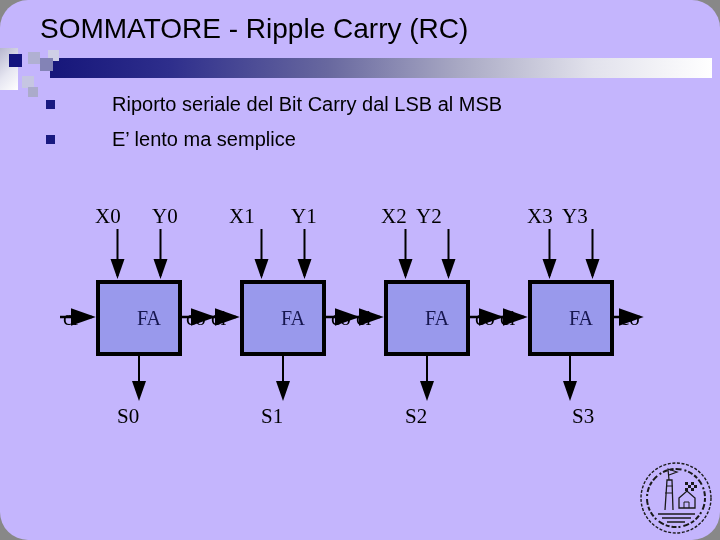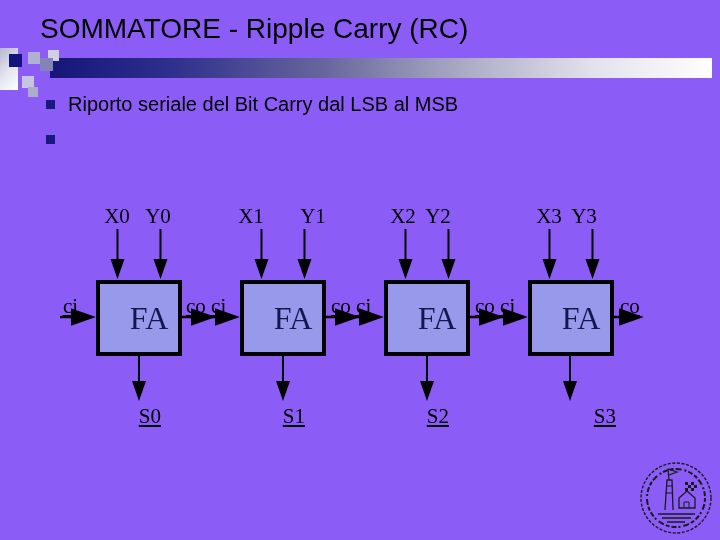--- a/index.html
+++ b/index.html
@@ -1,21 +1,22 @@
 <!DOCTYPE html>
 <html><head>
 <meta charset="utf-8">
 <style>
   html,body{margin:0;padding:0;background:#888;}
   .slide{
     position:relative;
     width:720px;height:540px;
-    background:#8b5cf6;
+    background:#c4b5fd;
     overflow:hidden;
     font-family:"Liberation Sans", sans-serif;
+    border-radius:28px;
   }
   
   .title{
     position:absolute;left:40px;top:13px;
     font-size:28px;color:#000;letter-spacing:0px;
     white-space:nowrap;
   }
   .hdr-bar{
     position:absolute;left:50px;top:58px;width:662px;height:20px;
     background:linear-gradient(to right,#16167a 0%,#2e2e8c 18%,#68689f 42%,#a9a9c4 62%,#e2e2ec 82%,#ffffff 100%);
@@ -29,36 +30,36 @@
   .sq-lt1   {left:28px;top:52px;width:12px;height:12px;background:#b0b0d2;}
   .sq-lt2   {left:48px;top:50px;width:11px;height:11px;background:#cfcfe6;}
   .sq-slate {left:40px;top:58px;width:13px;height:13px;background:#8383b6;}
   .sq-lav   {left:22px;top:76px;width:12px;height:12px;background:#c6c6e2;}
   .sq-gray  {left:28px;top:87px;width:10px;height:10px;background:#ababcb;}
   
   .bullet-row{position:absolute;left:46px;display:flex;align-items:flex-start;}
   .bullet-row.b1{top:93px;}
   .bullet-row.b2{top:128px;}
   .bullet-sq{width:9px;height:9px;background:#191980;margin-top:7px;margin-right:13px;flex:none;}
-  .bullet-text{font-size:20px;color:#000;white-space:nowrap;}
+  .bullet-text{font-size:20px;color:#000;white-space:nowrap;margin-left:44px;}
   
   .wires{position:absolute;left:0;top:0;width:720px;height:540px;pointer-events:none;}
   .fa-box{
     position:absolute;top:280px;width:86px;height:76px;
     box-sizing:border-box;border:4px solid #000;background:#9999ec;
     display:flex;align-items:center;justify-content:center;
   }
-  .fa-label{font-family:"Liberation Serif", serif;font-size:32px;color:#16164f;margin-left:20px;}
+  .fa-label{font-family:"Liberation Serif", serif;font-size:20px;color:#16164f;margin-left:20px;}
   .dlabel{
     position:absolute;font-family:"Liberation Serif", serif;
     font-size:21px;color:#000;white-space:nowrap;
   }
-  .io-label{top:204px;width:44px;text-align:center;}
-  .s-label{top:404px;width:44px;text-align:right;text-decoration:underline;}
-  .carry-label{top:294px;text-decoration:underline;}
+  .io-label{top:204px;width:44px;}
+  .s-label{top:404px;width:44px;text-align:left;}
+  .carry-label{top:306px;}
   
   .logo{position:absolute;left:638px;top:460px;width:76px;height:76px;}
 </style>
 </head>
 <body>
 
 <div class="slide">
 
   <div class="title">SOMMATORE - Ripple Carry (RC)</div>
 
@@ -70,20 +71,21 @@
   <div class="sq sq-slate"></div>
   <div class="sq sq-lav"></div>
   <div class="sq sq-gray"></div>
 
   <div class="bullet-row b1">
     <span class="bullet-sq"></span>
     <span class="bullet-text">Riporto seriale del Bit Carry dal LSB al MSB</span>
   </div>
   <div class="bullet-row b2">
     <span class="bullet-sq"></span>
+    <span class="bullet-text">E’ lento ma semplice</span>
   </div>
 
   <svg class="wires" viewBox="0 0 720 540">
     <defs>
       <marker id="ah" markerWidth="10" markerHeight="8" refX="8.5" refY="3.5" orient="auto">
         <path d="M0,0 L10,3.5 L0,7 z" fill="#000"></path>
       </marker>
     </defs>
 
     <g stroke="#000" stroke-width="2">
@@ -107,21 +109,21 @@
 
     <g stroke="#000" stroke-width="2">
       <line x1="139" y1="356" x2="139" y2="398" marker-end="url(#ah)"></line>
       <line x1="283" y1="356" x2="283" y2="398" marker-end="url(#ah)"></line>
       <line x1="427" y1="356" x2="427" y2="398" marker-end="url(#ah)"></line>
       <line x1="570" y1="356" x2="570" y2="398" marker-end="url(#ah)"></line>
     </g>
   </svg>
 
   <div class="dlabel io-label" style="left:95px">X0</div>
-  <div class="dlabel io-label" style="left:136px">Y0</div>
+  <div class="dlabel io-label" style="left:152px">Y0</div>
   <div class="dlabel io-label" style="left:229px">X1</div>
   <div class="dlabel io-label" style="left:291px">Y1</div>
   <div class="dlabel io-label" style="left:381px">X2</div>
   <div class="dlabel io-label" style="left:416px">Y2</div>
   <div class="dlabel io-label" style="left:527px">X3</div>
   <div class="dlabel io-label" style="left:562px">Y3</div>
 
   <div class="fa-box" style="left:96px">
     <span class="fa-label">FA</span>
   </div>

